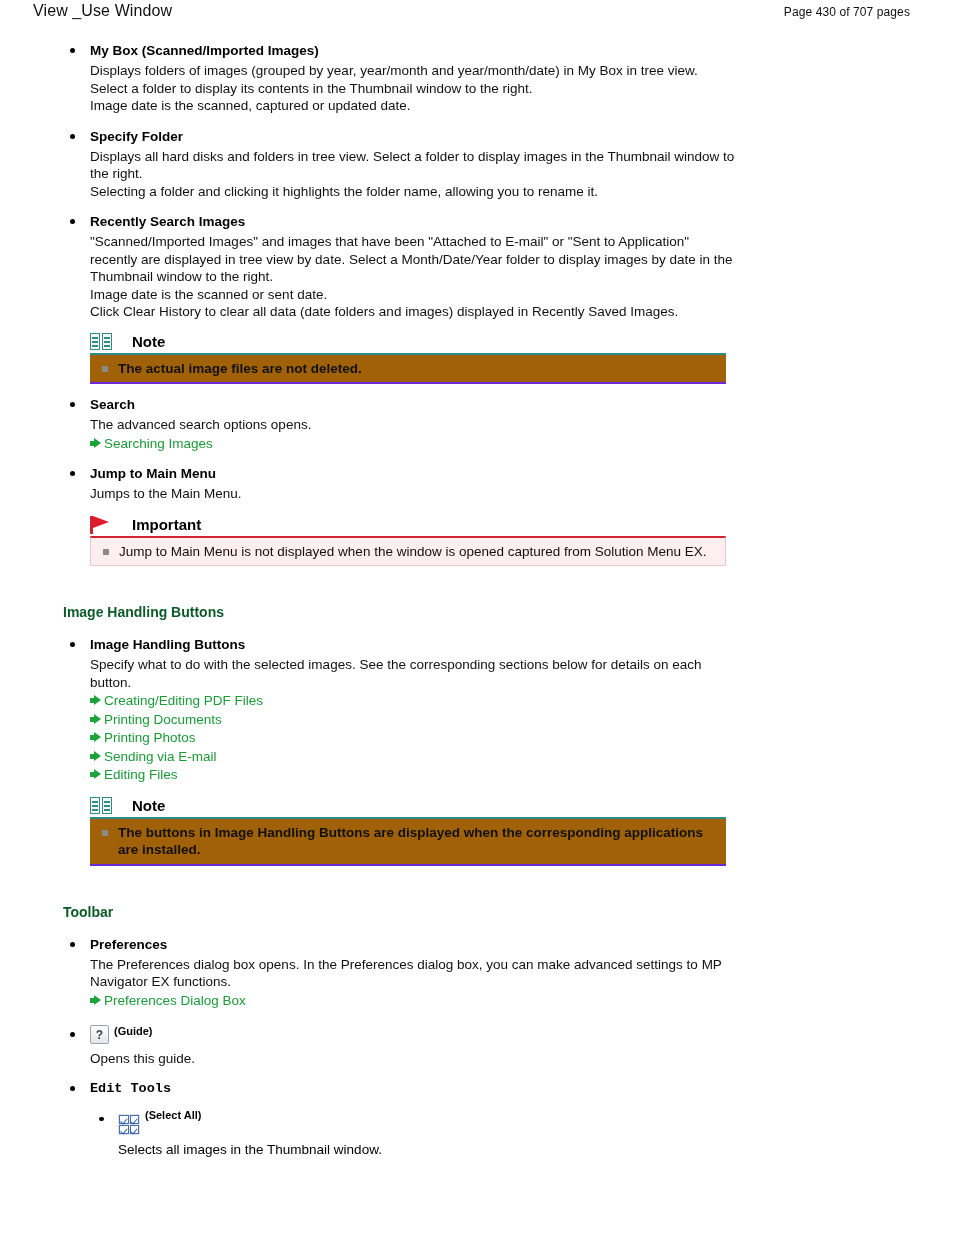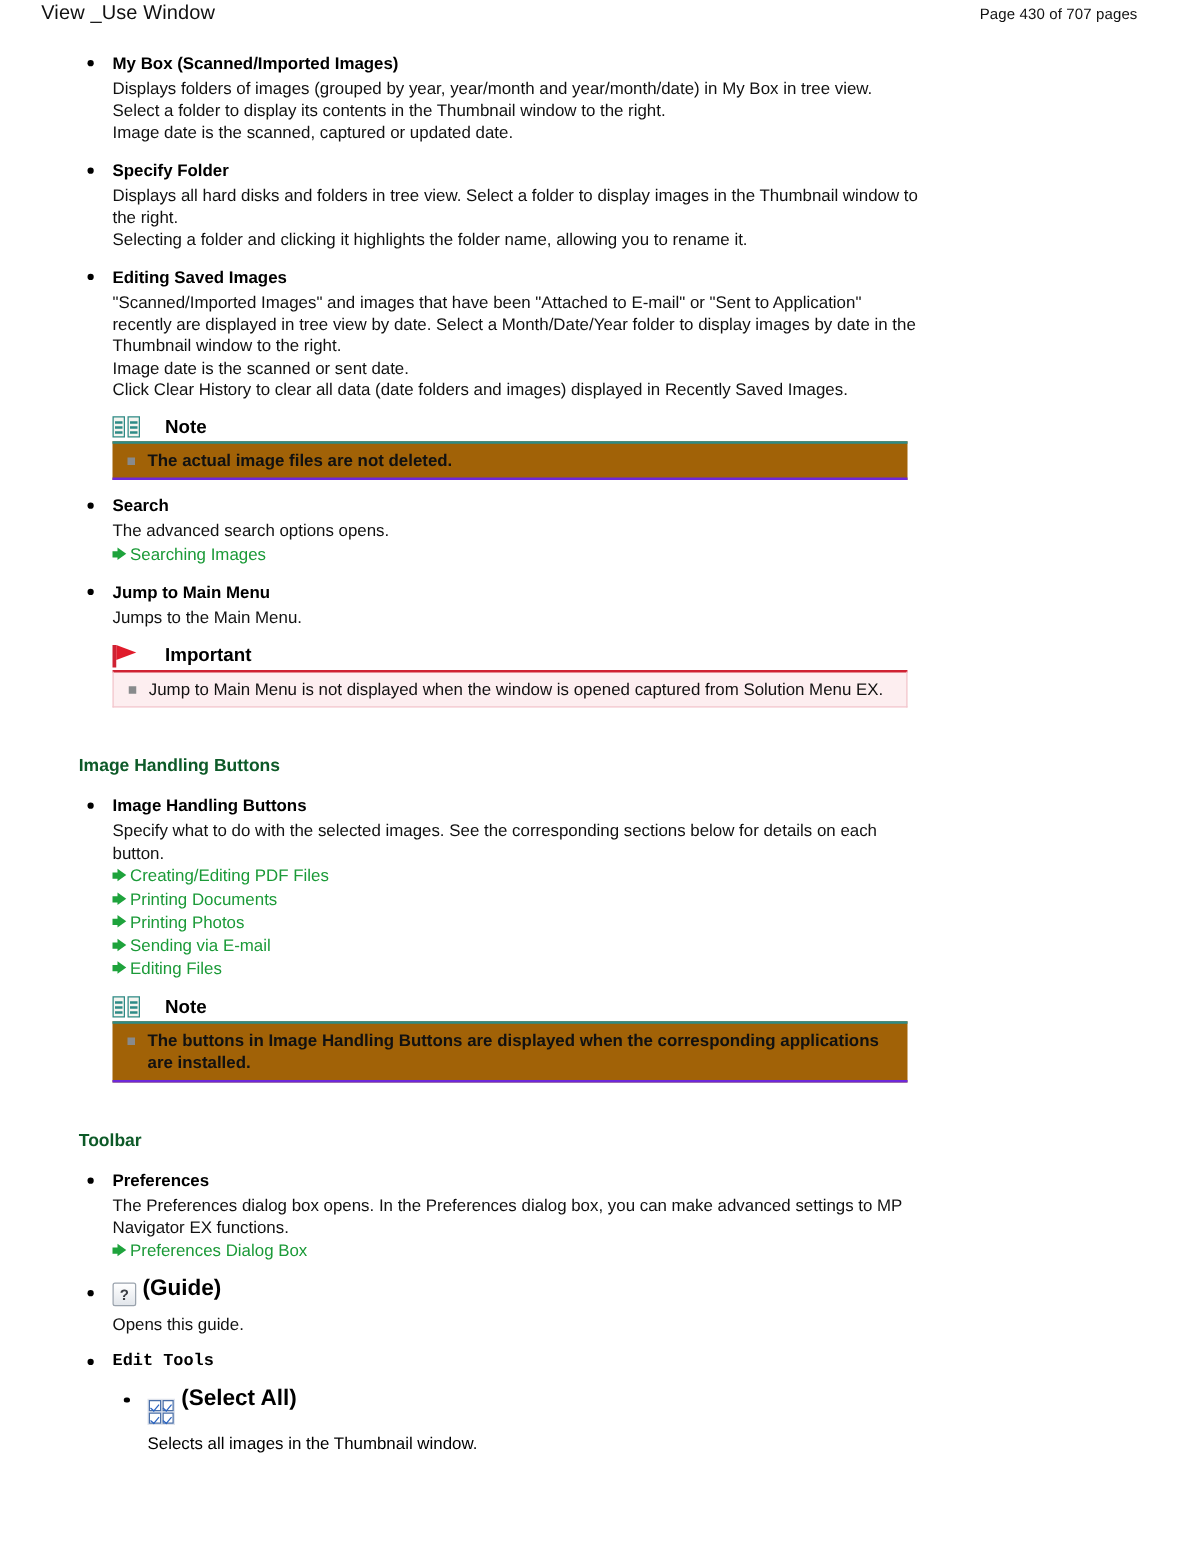--- a/index.html
+++ b/index.html
@@ -243,21 +243,21 @@
     text-align: center;
     line-height: 18px;
     font-size: 12px;
     font-weight: bold;
     color: #3b3f45;
     vertical-align: -4px;
     box-sizing: border-box;
   }
   .inline-after {
     font-weight: bold;
-    font-size: 18px;
+    font-size: 11px;
     margin-left: 5px;
     margin-top: 12px;
   }
 
   
   .selall-ico {
     display: inline-block;
     width: 22px;
     height: 21px;
     background: #dfe3ec;
@@ -336,21 +336,21 @@
     <span class="bullet"></span>
     <span class="item-title">Specify Folder</span>
     <span class="item-body">
       <span class="ln">Displays all hard disks and folders in tree view. Select a folder to display images in the Thumbnail window to the right.</span>
       <span class="ln">Selecting a folder and clicking it highlights the folder name, allowing you to rename it.</span>
     </span>
   </div>
 
   <div class="item tight">
     <span class="bullet"></span>
-    <span class="item-title">Editing Saved Images</span>
+    <span class="item-title">Recently Search Images</span>
     <span class="item-body">
       <span class="ln">"Scanned/Imported Images" and images that have been "Attached to E-mail" or "Sent to Application" recently are displayed in tree view by date. Select a Month/Date/Year folder to display images by date in the Thumbnail window to the right.</span>
       <span class="ln">Image date is the scanned or sent date.</span>
       <span class="ln">Click Clear History to clear all data (date folders and images) displayed in Recently Saved Images.</span>
     </span>
   </div>
 
   <div class="callout note">
     <div class="cal-head">
       <span class="book-ico">

